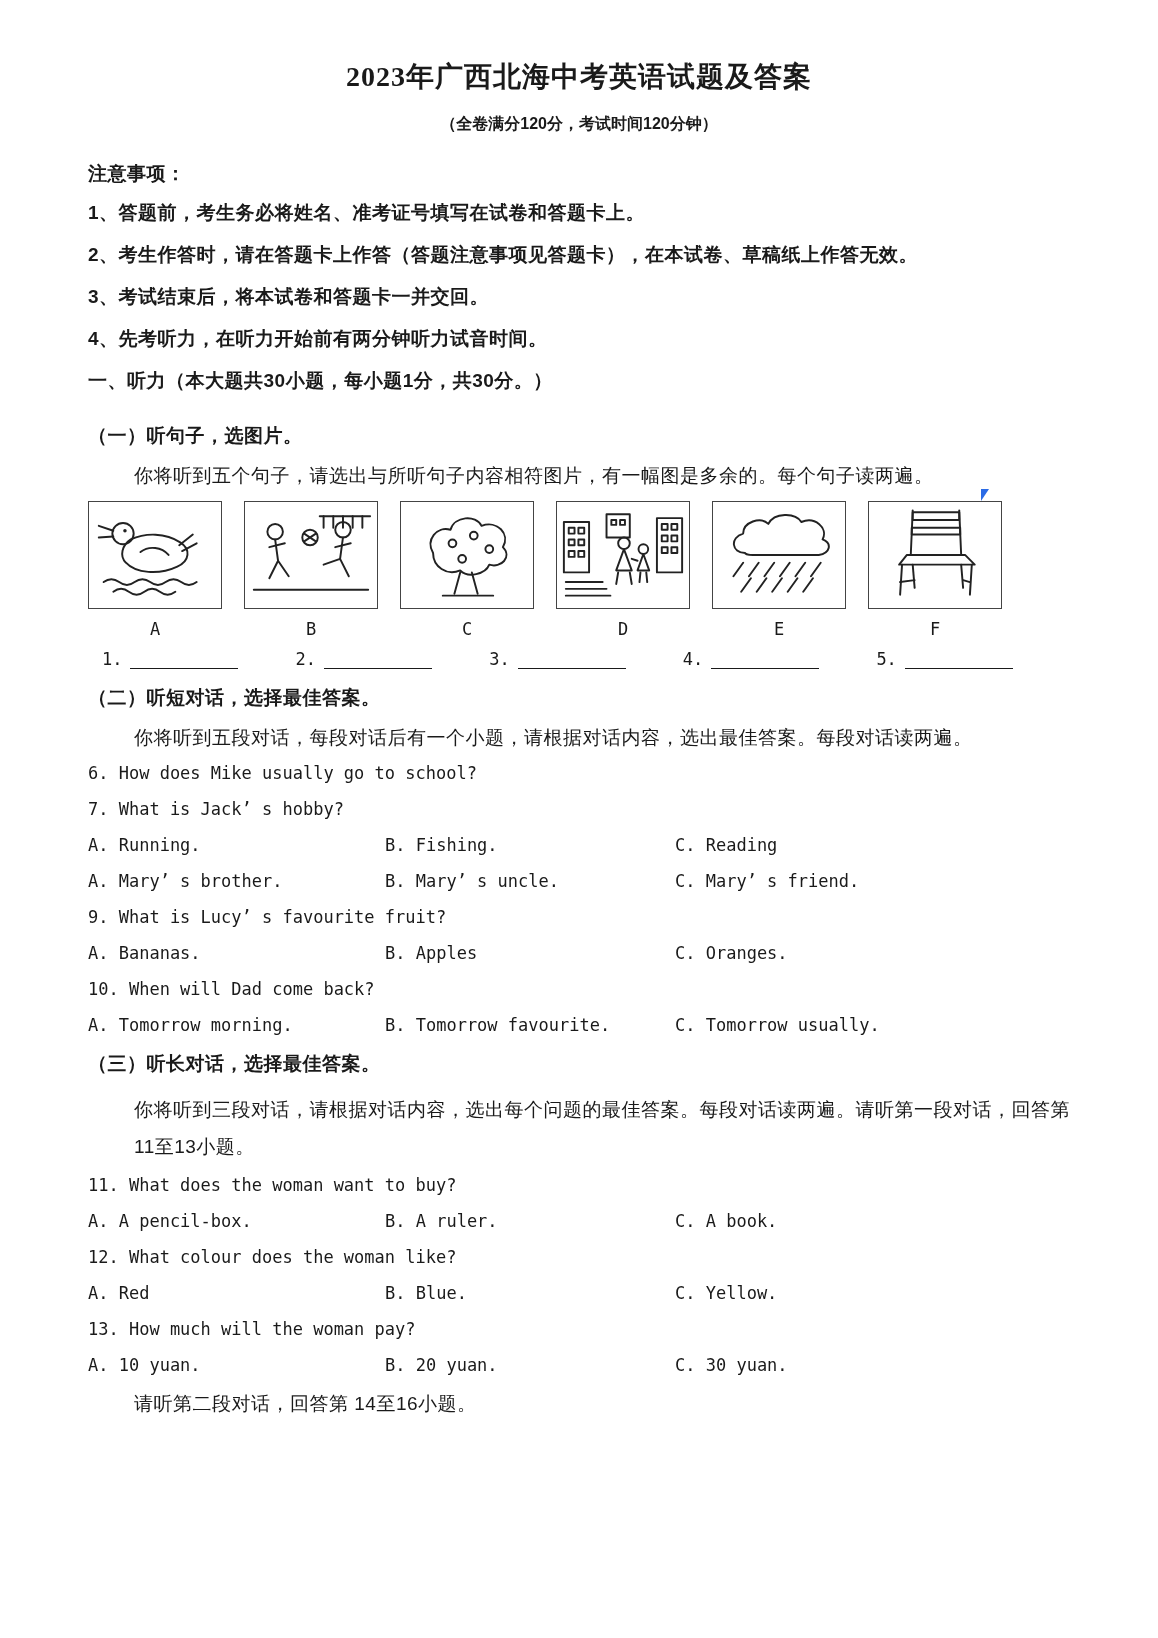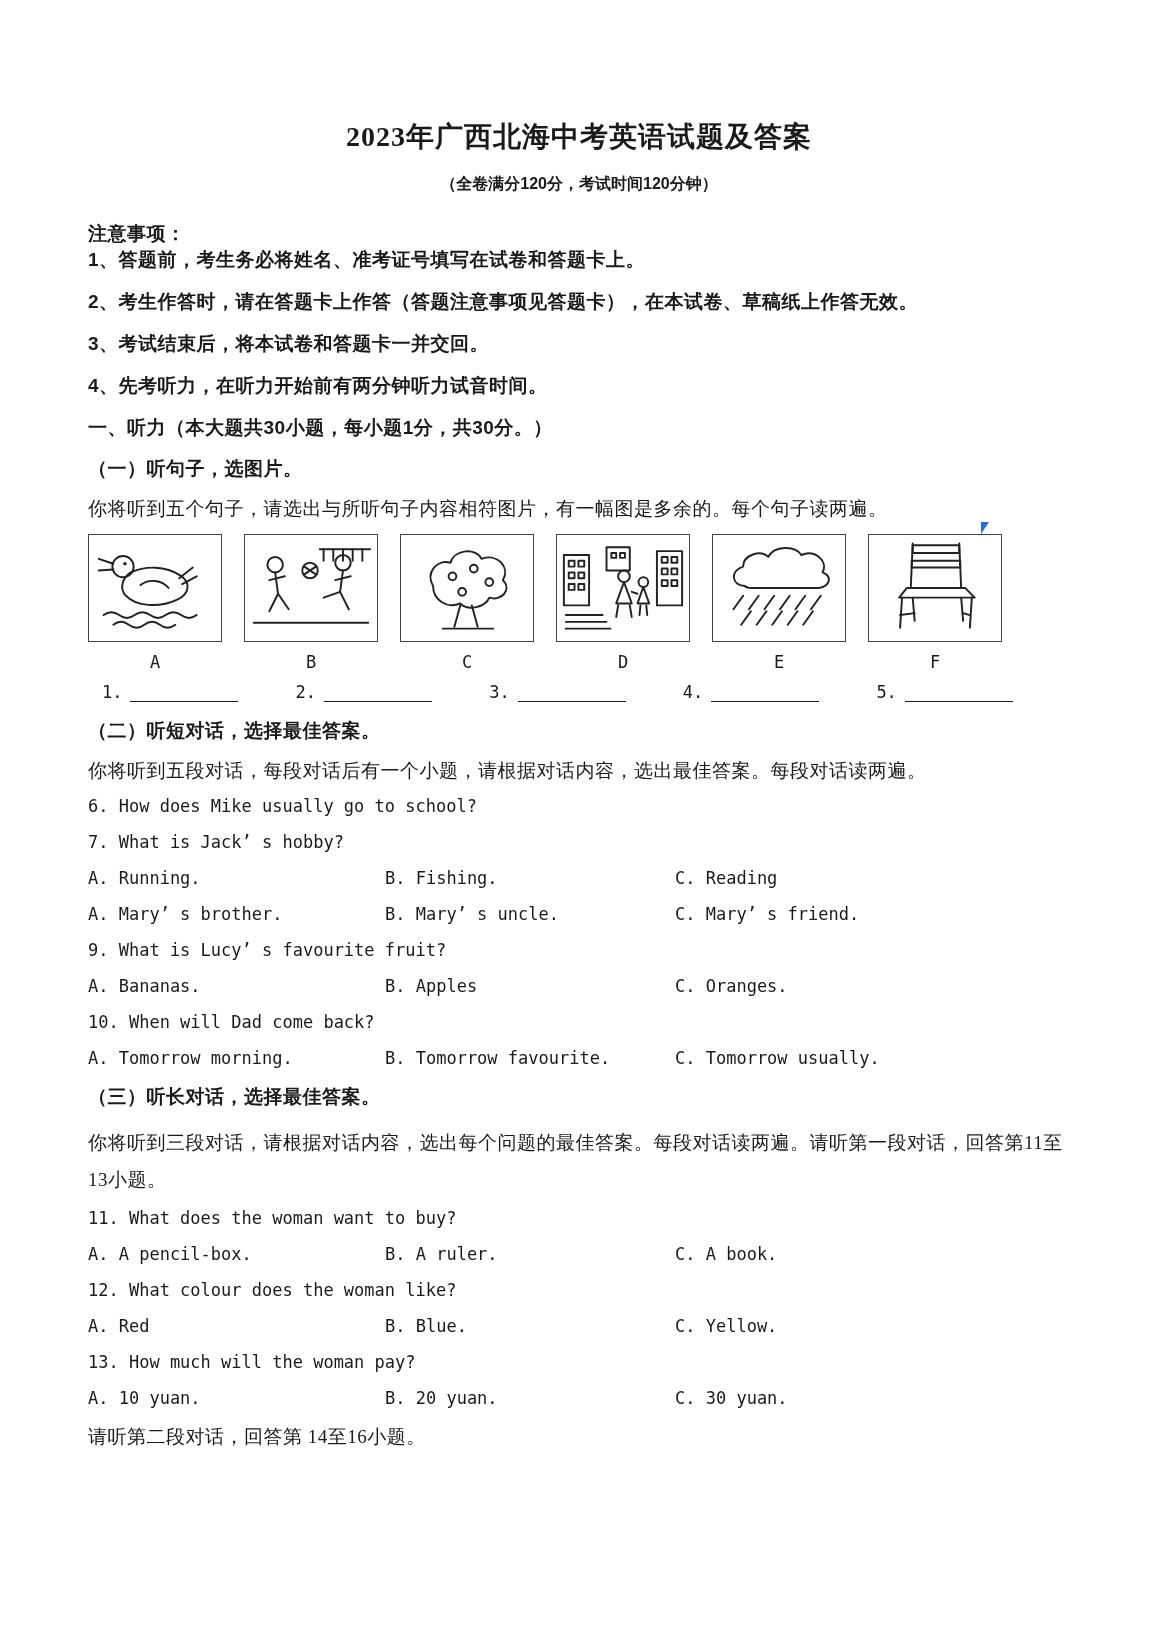--- a/index.html
+++ b/index.html
@@ -3,21 +3,21 @@
 <meta charset="utf-8">
 <style>
   * { box-sizing: border-box; margin: 0; padding: 0; }
   html, body { background: #ffffff; }
   body {
     width: 1158px;
     min-height: 1638px;
     color: #1a1a1a;
     font-family: "Liberation Serif", serif;
   }
-  .page { padding: 118px 88px 40px 88px; }
+  .page { padding: 58px 88px 40px 88px; }
 
   .title {
     font-family: "Liberation Serif", serif;
     font-size: 28px;
     font-weight: bold;
     text-align: center;
     letter-spacing: 1px;
     margin-bottom: 18px;
   }
   .subtitle {
@@ -26,29 +26,30 @@
     text-align: center;
     font-family: "Liberation Sans", sans-serif;
     margin-bottom: 26px;
   }
   .cn-bold {
     font-family: "Liberation Sans", sans-serif;
     font-weight: bold;
     font-size: 19px;
     letter-spacing: 0.5px;
   }
-  .notes-header { }
+  .notes-header { margin-bottom: 13px; }
   .note { margin-bottom: 16px; }
-  .section-heading { margin-bottom: 15px; }
+  .section-heading { margin-bottom: 29px; }
   .part-heading { margin-bottom: 14px; }
   .instr {
-    font-family: Liberation Serif, serif;
+    font-family: Liberation Sans, sans-serif;
     font-size: 19px;
     letter-spacing: 0.5px;
     margin-bottom: 12px;
+    margin-left: 46px;
   }
 
   
   .pics-row {
     position: relative;
     display: flex;
     gap: 22px;
     margin: 8px 0 10px 0;
   }
   .pic-box {

